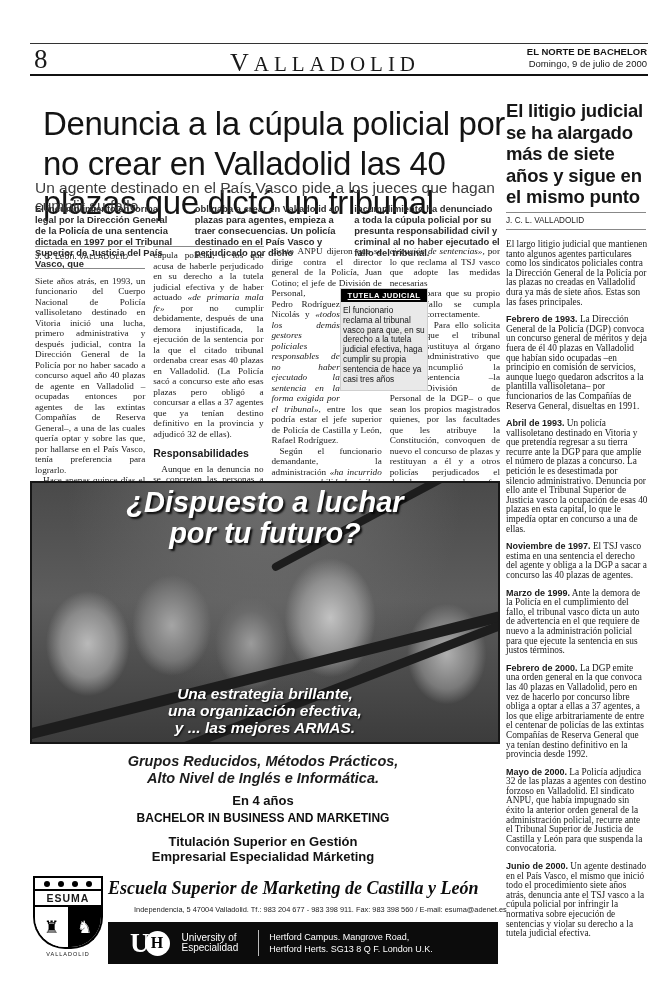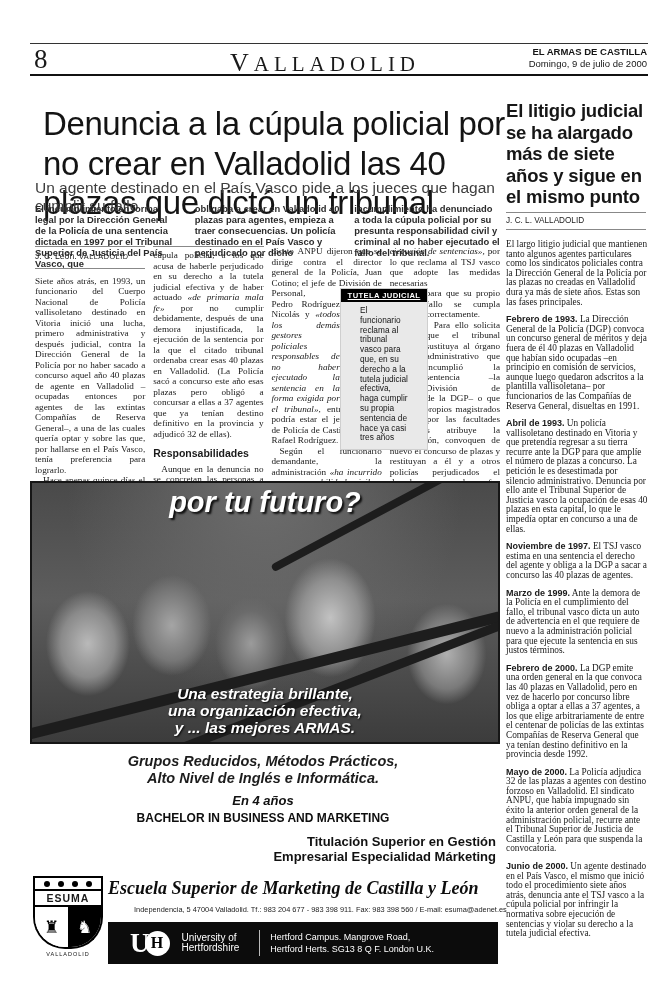--- a/index.html
+++ b/index.html
@@ -38,21 +38,21 @@
   .col-heading{font-family:"Liberation Sans",sans-serif;font-weight:bold;font-size:10.5px;
       margin:9px 0 5px !important;text-indent:0 !important;text-align:left;}
   .it{font-style:italic;}
   .cut-r{float:right;width:42px;height:104px;}
   .cut-l{float:left;width:36px;height:104px;}
 
   
   .inset{left:340px;top:288px;width:86px;background:#e9e9e9;border:1px solid #cfcfcf;}
   .inset-title{background:#000;color:#fff;font-family:"Liberation Sans",sans-serif;
       font-weight:bold;font-size:7.6px;text-align:center;padding:2px 0;letter-spacing:.4px;text-decoration:underline;}
-  .inset-body{padding:4px 19px 6px;font-family:"Liberation Sans",sans-serif;
+  .inset-body{padding:4px 2px 6px;font-family:"Liberation Sans",sans-serif;
       font-size:8.3px;line-height:9.8px;color:#151515;text-align:left;}
 
   
   .sb-headline{left:506px;top:100px;width:142px;font-family:"Liberation Sans",sans-serif;
       font-weight:600;font-size:18.5px;line-height:21.5px;color:#161616;letter-spacing:-0.2px;}
   .sb-byline{left:506px;top:212px;width:140px;border-top:1px solid #888;border-bottom:1px solid #888;
       padding:3px 0 4px;font-family:"Liberation Sans",sans-serif;font-size:8.2px;color:#222;}
   .sb-body{left:506px;top:240px;width:142px;font-size:9.3px;line-height:9.6px;color:#191919;}
   .sb-body p{margin:0 0 8px;}
   .sb-date{font-family:"Liberation Sans",sans-serif;font-weight:bold;font-size:9px;}
@@ -78,25 +78,25 @@
   .ad-q span{display:block;}
   .ad-tag{position:absolute;bottom:6px;left:0;width:100%;text-align:center;
       font-family:"Liberation Sans",sans-serif;font-style:italic;font-weight:bold;
       font-size:15.5px;line-height:17px;color:#fff;text-shadow:1px 1px 2px rgba(0,0,0,.9);}
   .ad-tag span{display:block;}
   .ad-features{left:30px;top:753px;width:466px;text-align:center;
       font-family:"Liberation Sans",sans-serif;font-style:italic;font-weight:600;
       font-size:14.5px;line-height:16.5px;color:#1c1c1c;}
   .ad-features span{display:block;}
   .ad-duration{left:30px;top:793px;width:466px;text-align:center;
-      font-family:"Liberation Sans",sans-serif;font-style:italic;font-weight:bold;
+      font-family:"Liberation Sans",sans-serif;font-weight:bold;
       font-size:13px;color:#111;}
   .ad-degree{left:30px;top:811px;width:466px;text-align:center;
       font-family:"Liberation Sans",sans-serif;font-weight:bold;font-size:12px;color:#0e0e0e;}
-  .ad-degree-sub{left:30px;top:834px;width:466px;text-align:right;
+  .ad-degree-sub{left:30px;top:834px;width:466px;text-align:center;
       font-family:"Liberation Sans",sans-serif;font-weight:bold;font-size:13px;line-height:15px;color:#111;}
   .ad-degree-sub span{display:block;}
 
   
   .esuma{left:33px;top:876px;width:70px;text-align:center;}
   .esuma-dots{border:2px solid #000;height:11px;display:flex;align-items:center;
       justify-content:space-around;padding:0 5px;background:#fff;}
   .esuma-dots i{width:6px;height:6px;border-radius:50%;background:#000;}
   .esuma-name{border:2px solid #000;border-top:none;font-family:"Liberation Sans",sans-serif;
       font-weight:bold;font-size:10.5px;letter-spacing:1px;padding:1px 0;background:#fff;}
@@ -126,21 +126,21 @@
 </style>
 </head>
 <body>
 
 <div class="page">
 
   <div class="abs rule-top"></div>
   <div class="abs page-num">8</div>
   <div class="abs section-title">VALLADOLID</div>
   <div class="abs paper-info">
-    <div class="paper-name">EL ARMAS DE CASTILLA</div>
+    <div class="paper-name">EL NORTE DE BACHELOR</div>
     <div>Domingo, 9 de julio de 2000</div>
   </div>
   <div class="abs rule-mid"></div>
 
   <h1 class="abs headline" style="margin:8px;font-weight:400;"><span>Denuncia a la cúpula policial por no crear en Valladolid las 40 plazas que dictó un tribunal</span></h1>
   <div class="abs subhead">Un agente destinado en el País Vasco pide a los jueces que hagan cumplir su fallo</div>
 
   <div class="abs lead">
     <div>El incumplimiento en forma legal por la Dirección General de la Policía de una sentencia dictada en 1997 por el Tribunal Superior de Justicia del País Vasco, que</div>
     <div>obligaba a crear en Valladolid 40 plazas para agentes, empieza a traer consecuencias. Un policía destinado en el País Vasco y perjudicado por dicho</div>
@@ -191,20 +191,21 @@
     <p><b class="sb-date">Febrero de 2000.</b> <span>La DGP emite una orden general en la que convoca las 40 plazas en Valladolid, pero en vez de hacerlo por concurso libre obliga a optar a ellas a 37 agentes, a los que elige arbitrariamente de entre el centenar de policías de las extintas Compañías de Reserva General que ya tenían destino definitivo en la provincia desde 1992.</span></p>
     <p><b class="sb-date">Mayo de 2000.</b> <span>La Policía adjudica 32 de las plazas a agentes con destino forzoso en Valladolid. El sindicato ANPU, que había impugnado sin éxito la anterior orden general de la administración policial, recurre ante el Tribunal Superior de Justicia de Castilla y León para que suspenda la convocatoria.</span></p>
     <p><b class="sb-date">Junio de 2000.</b> <span>Un agente destinado en el País Vasco, el mismo que inició todo el procedimiento siete años atrás, denuncia ante el TSJ vasco a la cúpula policial por infringir la normativa sobre ejecución de sentencias y violar su derecho a la tutela judicial efectiva.</span></p>
   </div>
 
   <div class="abs ad-photo">
     <div class="spear spear1"></div>
     <div class="spear spear2"></div>
     <div class="spear spear3"></div>
     <div class="ad-q">
+      <span>¿Dispuesto a luchar</span>
       <span>por tu futuro?</span>
     </div>
     <div class="ad-tag">
       <span>Una estrategia brillante,</span>
       <span>una organización efectiva,</span>
       <span>y ... las mejores ARMAS.</span>
     </div>
   </div>
 
   <div class="abs ad-features">
@@ -236,21 +237,21 @@
   <div class="abs school-name">Escuela Superior de Marketing de Castilla y León</div>
   <div class="abs school-address">Independencia, 5 47004 Valladolid. Tf.: 983 204 677 - 983 398 911. Fax: 983 398 560 / E-mail: esuma@adenet.es</div>
 
   <div class="abs uh-bar">
     <div class="uh-logo">
       <span class="uh-u">U</span>
       <span class="uh-h">H</span>
     </div>
     <div class="uh-name">
       <div>University of</div>
-      <div>Hertfordshire</div>
+      <div>Especialidad</div>
     </div>
     <div class="uh-div"></div>
     <div class="uh-address">
       <div>Hertford Campus. Mangrove Road,</div>
       <div>Hertford Herts. SG13 8 Q F. London   U.K.</div>
     </div>
   </div>
 
 </div>
 

